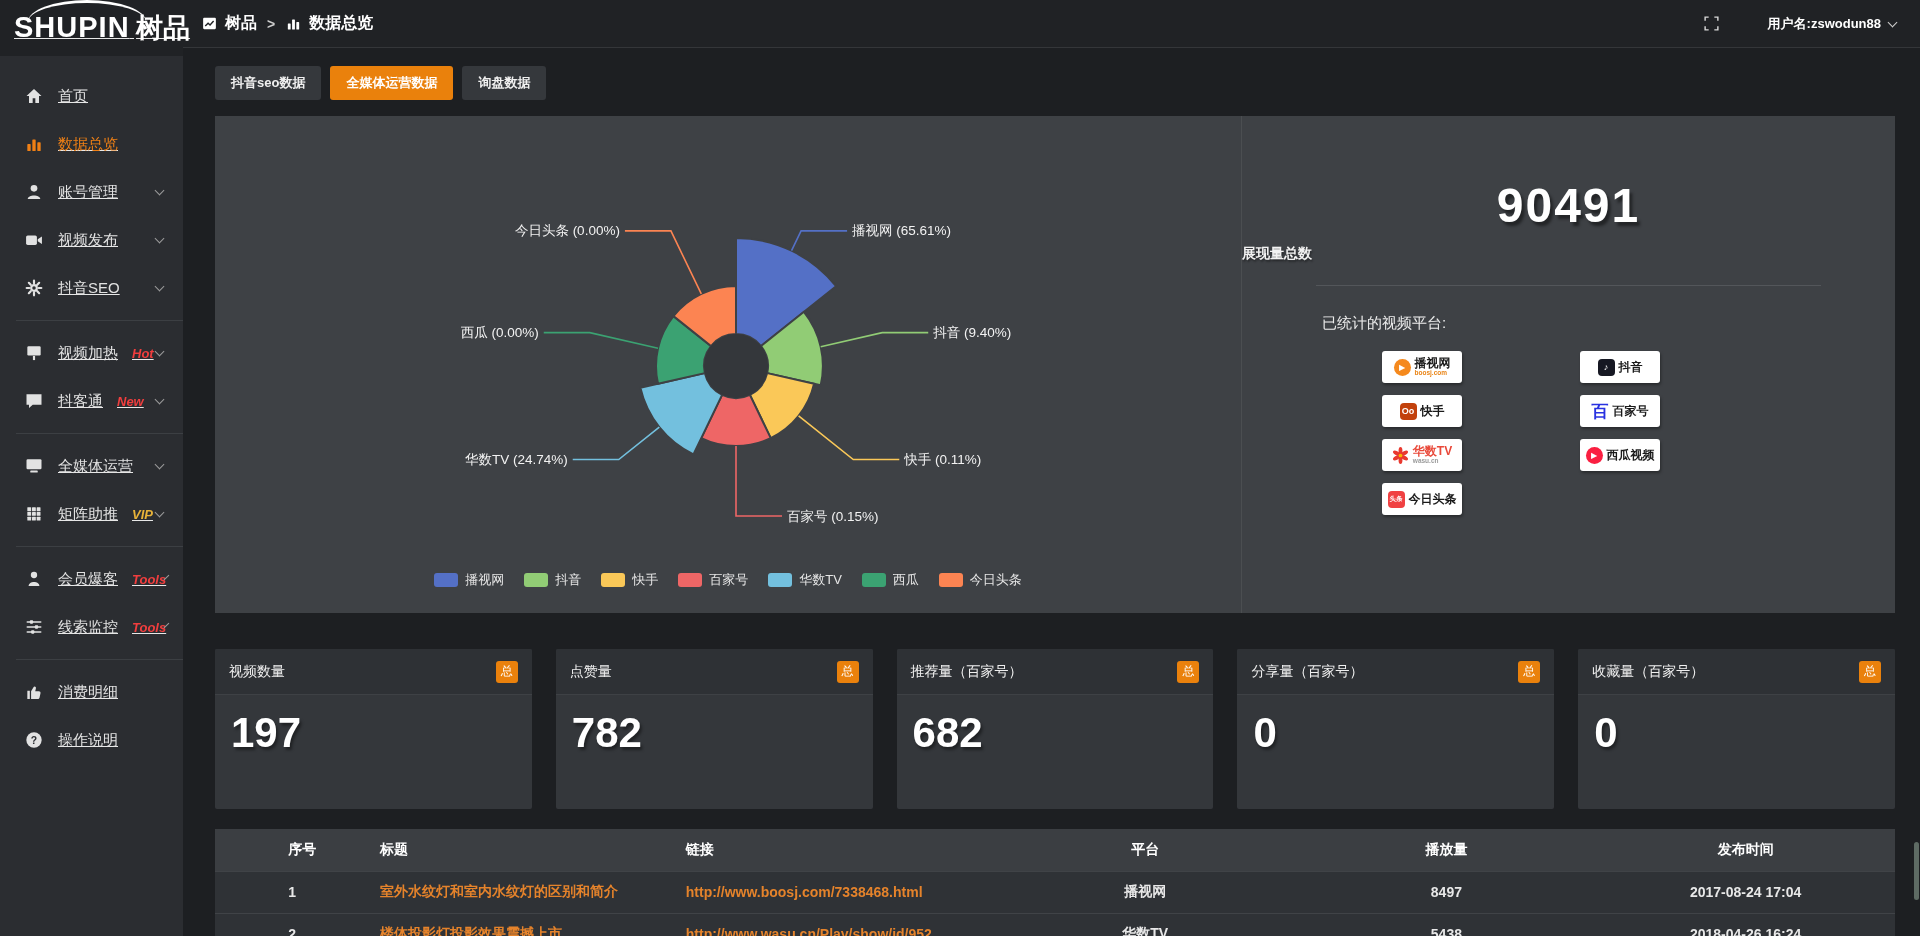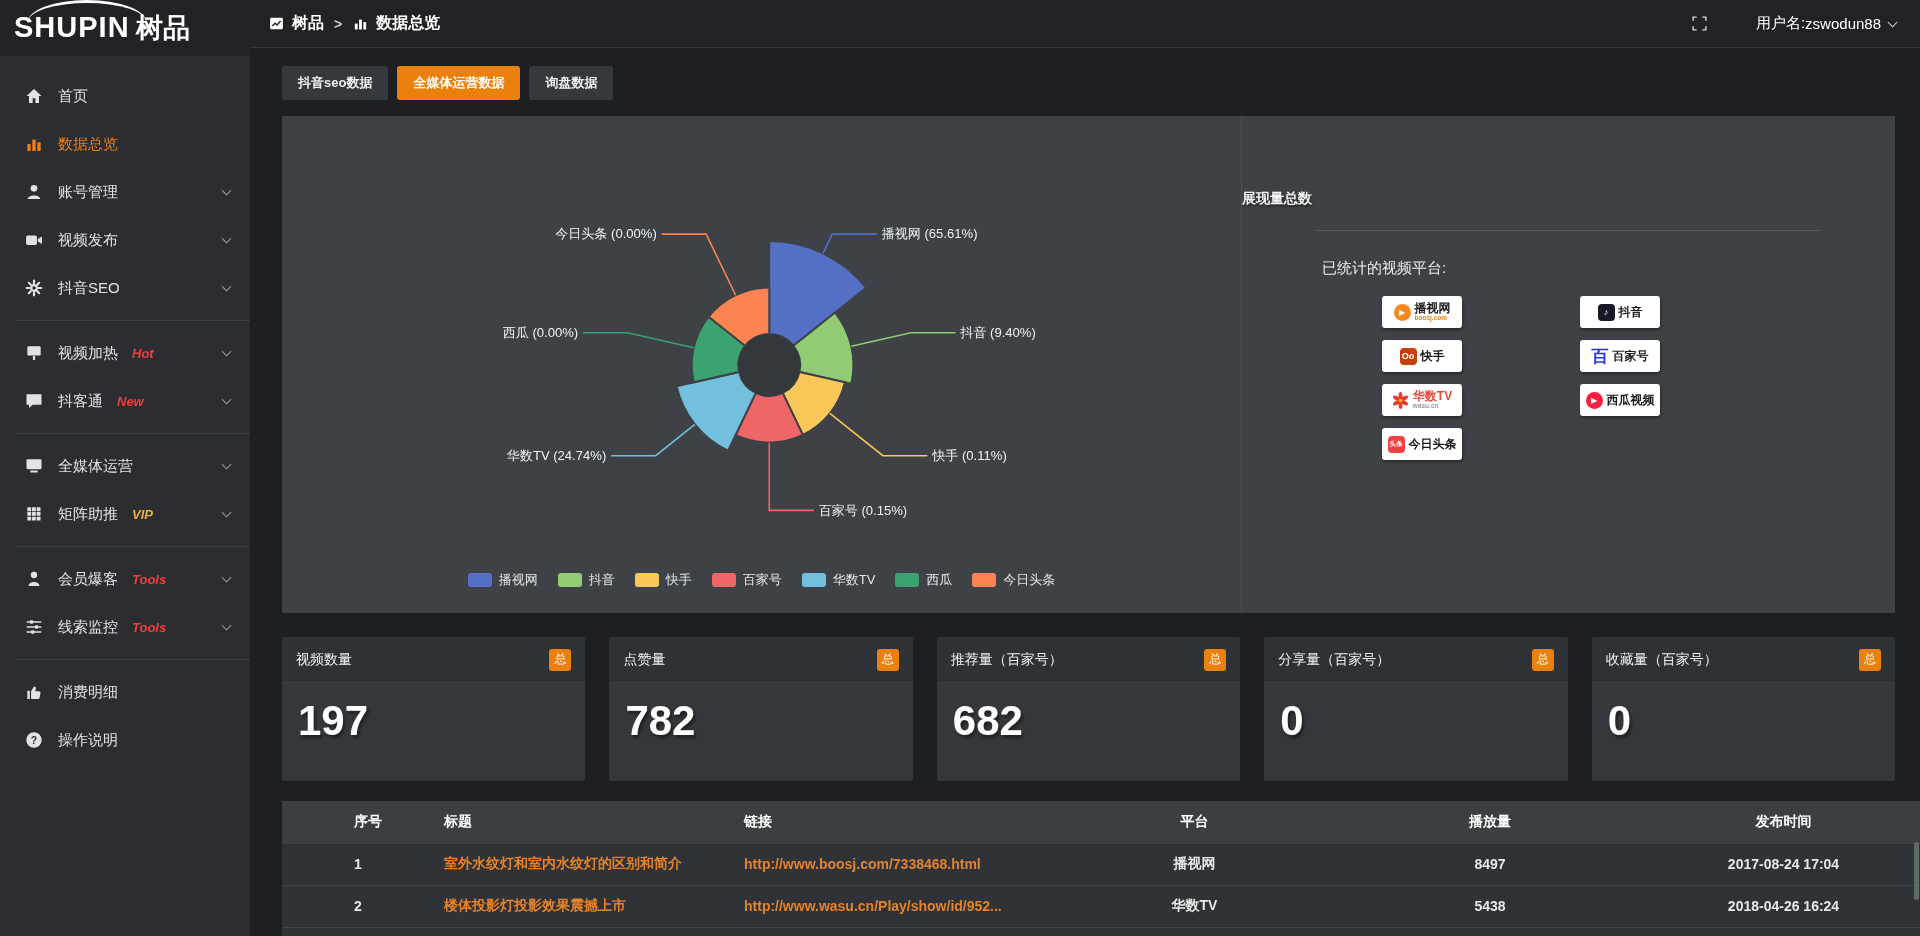--- a/index.html
+++ b/index.html
@@ -2,21 +2,21 @@
 <html><head>
 <meta charset="utf-8">
 <style>
   * { margin:0; padding:0; box-sizing:border-box; }
   html,body { width:1920px; height:936px; overflow:hidden; }
   body {
     font-family:"Liberation Sans","DejaVu Sans",sans-serif;
     background:#1d1f22; color:#e8e8e8; display:flex; position:relative;
   }
   
-  .sidebar { width:250px; flex-shrink:0; background:#2b2d31; display:flex; flex-direction:column; }
+  .sidebar { width:183px; flex-shrink:0; background:#2b2d31; display:flex; flex-direction:column;text-decoration:underline; }
   .logo-area { height:56px; background:#202225; display:flex; align-items:center; padding-left:14px; position:relative; }
   .logo { position:relative; white-space:nowrap; }
   .logo-arc { position:absolute; left:14px; top:-10px; width:118px; height:22px;
               border-top:3px solid #fff; border-radius:50% 50% 0 0 / 100% 100% 0 0; }
   .logo-latin { font-size:29px; font-weight:800; letter-spacing:1px; color:#fff; }
   .logo-cn { font-size:27px; font-weight:800; color:#fff; margin-left:2px; }
   .side-menu { flex:1; padding-top:16px; overflow:hidden; }
   .side-item { height:48px; display:flex; align-items:center; padding:0 20px 0 24px; cursor:pointer; color:#e2e2e2; font-size:15px; }
   .side-item.active { color:#f08015; }
   .side-icon { width:20px; height:20px; margin-right:14px; flex-shrink:0; display:inline-flex; }
@@ -30,21 +30,21 @@
   .main { flex:1; display:flex; flex-direction:column; min-width:0; }
   .topbar { height:48px; background:#202225; border-bottom:1px solid #343639; display:flex; align-items:center;
             padding:0 24px 0 18px; flex-shrink:0; }
   .crumb { display:flex; align-items:center; gap:7px; font-size:16px; font-weight:700; color:#fff; cursor:pointer; }
   .crumb-icon { width:17px; height:17px; display:inline-flex; color:#fff; }
   .crumb-icon svg { width:100%; height:100%; }
   .crumb-sep { color:#cfcfcf; margin:0 10px; font-size:14px; font-weight:700; }
   .topbar-right { margin-left:auto; display:flex; align-items:center; gap:20px; }
   .fs-icon { width:17px; height:17px; color:#d8d8d8; cursor:pointer; display:inline-flex; }
   .fs-icon svg { width:100%; height:100%; }
-  .user-chip { display:flex; align-items:center; font-size:15px; font-weight:400; color:#fff; cursor:pointer;margin-left:28px; }
+  .user-chip { display:flex; align-items:center; font-size:13px; font-weight:700; color:#fff; cursor:pointer;margin-left:28px; }
   .user-chip .chev { margin-left:8px; border-color:#cfcfcf; }
   .content { flex:1; padding:18px 25px 0 32px; }
   
   .tabs { display:flex; gap:9px; margin-bottom:16px; }
   .tab { height:34px; padding:0 16px; display:flex; align-items:center; background:#35383c; color:#f0f0f0;
          font-size:13px; font-weight:700; border-radius:3px; cursor:pointer; }
   .tab.active { background:#ea810c; color:#fff;padding-left:16px; }
   
   .panel { height:497px; background:#3e4145; display:flex; overflow:hidden; }
   .chart-area { flex:1; position:relative; min-width:0; }
@@ -67,21 +67,21 @@
                align-items:center; justify-content:center; }
   .lg-square { width:17px; height:17px; border-radius:4px; color:#fff; font-size:9px; font-weight:700;
                display:inline-flex; align-items:center; justify-content:center; }
   .lg-char { font-size:17px; font-weight:800; line-height:1; }
   .pf-txt { display:flex; flex-direction:column; line-height:1.05; align-items:flex-start; }
   .pf-name { color:#1a1a1a; font-size:12px; font-weight:800; white-space:nowrap; }
   .pf-sub { font-size:6.5px; color:#e98416; font-weight:700; }
   .pf-badge.wasu .pf-name { color:#e9493a; }
   .pf-badge.wasu .pf-sub { color:#9a9a9a; }
   
-  .cards { display:flex; gap:24px; margin-top:24px; height:144px; }
+  .cards { display:flex; gap:24px; margin-top:36px; height:160px; }
   .card { flex:1; background:#34373b; border-radius:2px; display:flex; flex-direction:column; overflow:hidden; }
   .card-head { height:46px; background:#2e3135; border-bottom:1px solid #3e4145; display:flex; align-items:center;
                padding:0 14px; }
   .card-title { font-size:14px; color:#f0f0f0; }
   .card-badge { margin-left:auto; width:22px; height:22px; background:#ea810c; color:#fff; font-size:12px;
                 border-radius:3px; display:flex; align-items:center; justify-content:center; cursor:pointer; }
   .card-value { padding:14px 16px; font-size:42px; font-weight:700; color:#fff;
                 text-shadow:2px 3px 3px rgba(0,0,0,.4); }
   
   .table-wrap { margin-top:20px; }
@@ -368,20 +368,21 @@
               <span class="legend-swatch" style="background: rgb(59, 162, 114);"></span>
               <span>西瓜</span>
             </span>
             <span class="legend-item">
               <span class="legend-swatch" style="background: rgb(252, 132, 82);"></span>
               <span>今日头条</span>
             </span>
           </div>
       </div>
       <div class="summary">
+        <div class="big-number">90491</div>
         <div class="big-label">展现量总数</div>
         <div class="sum-divider"></div>
         <div class="pf-title">已统计的视频平台:</div>
         <div class="pf-grid" id="pf-grid">
             <div class="pf-badge">
               <span class="pf-logo">
                 <span class="lg-circle" style="background:#f5891d">▶</span>
               </span>
               <span class="pf-txt">
                 <span class="pf-name">播视网</span>

